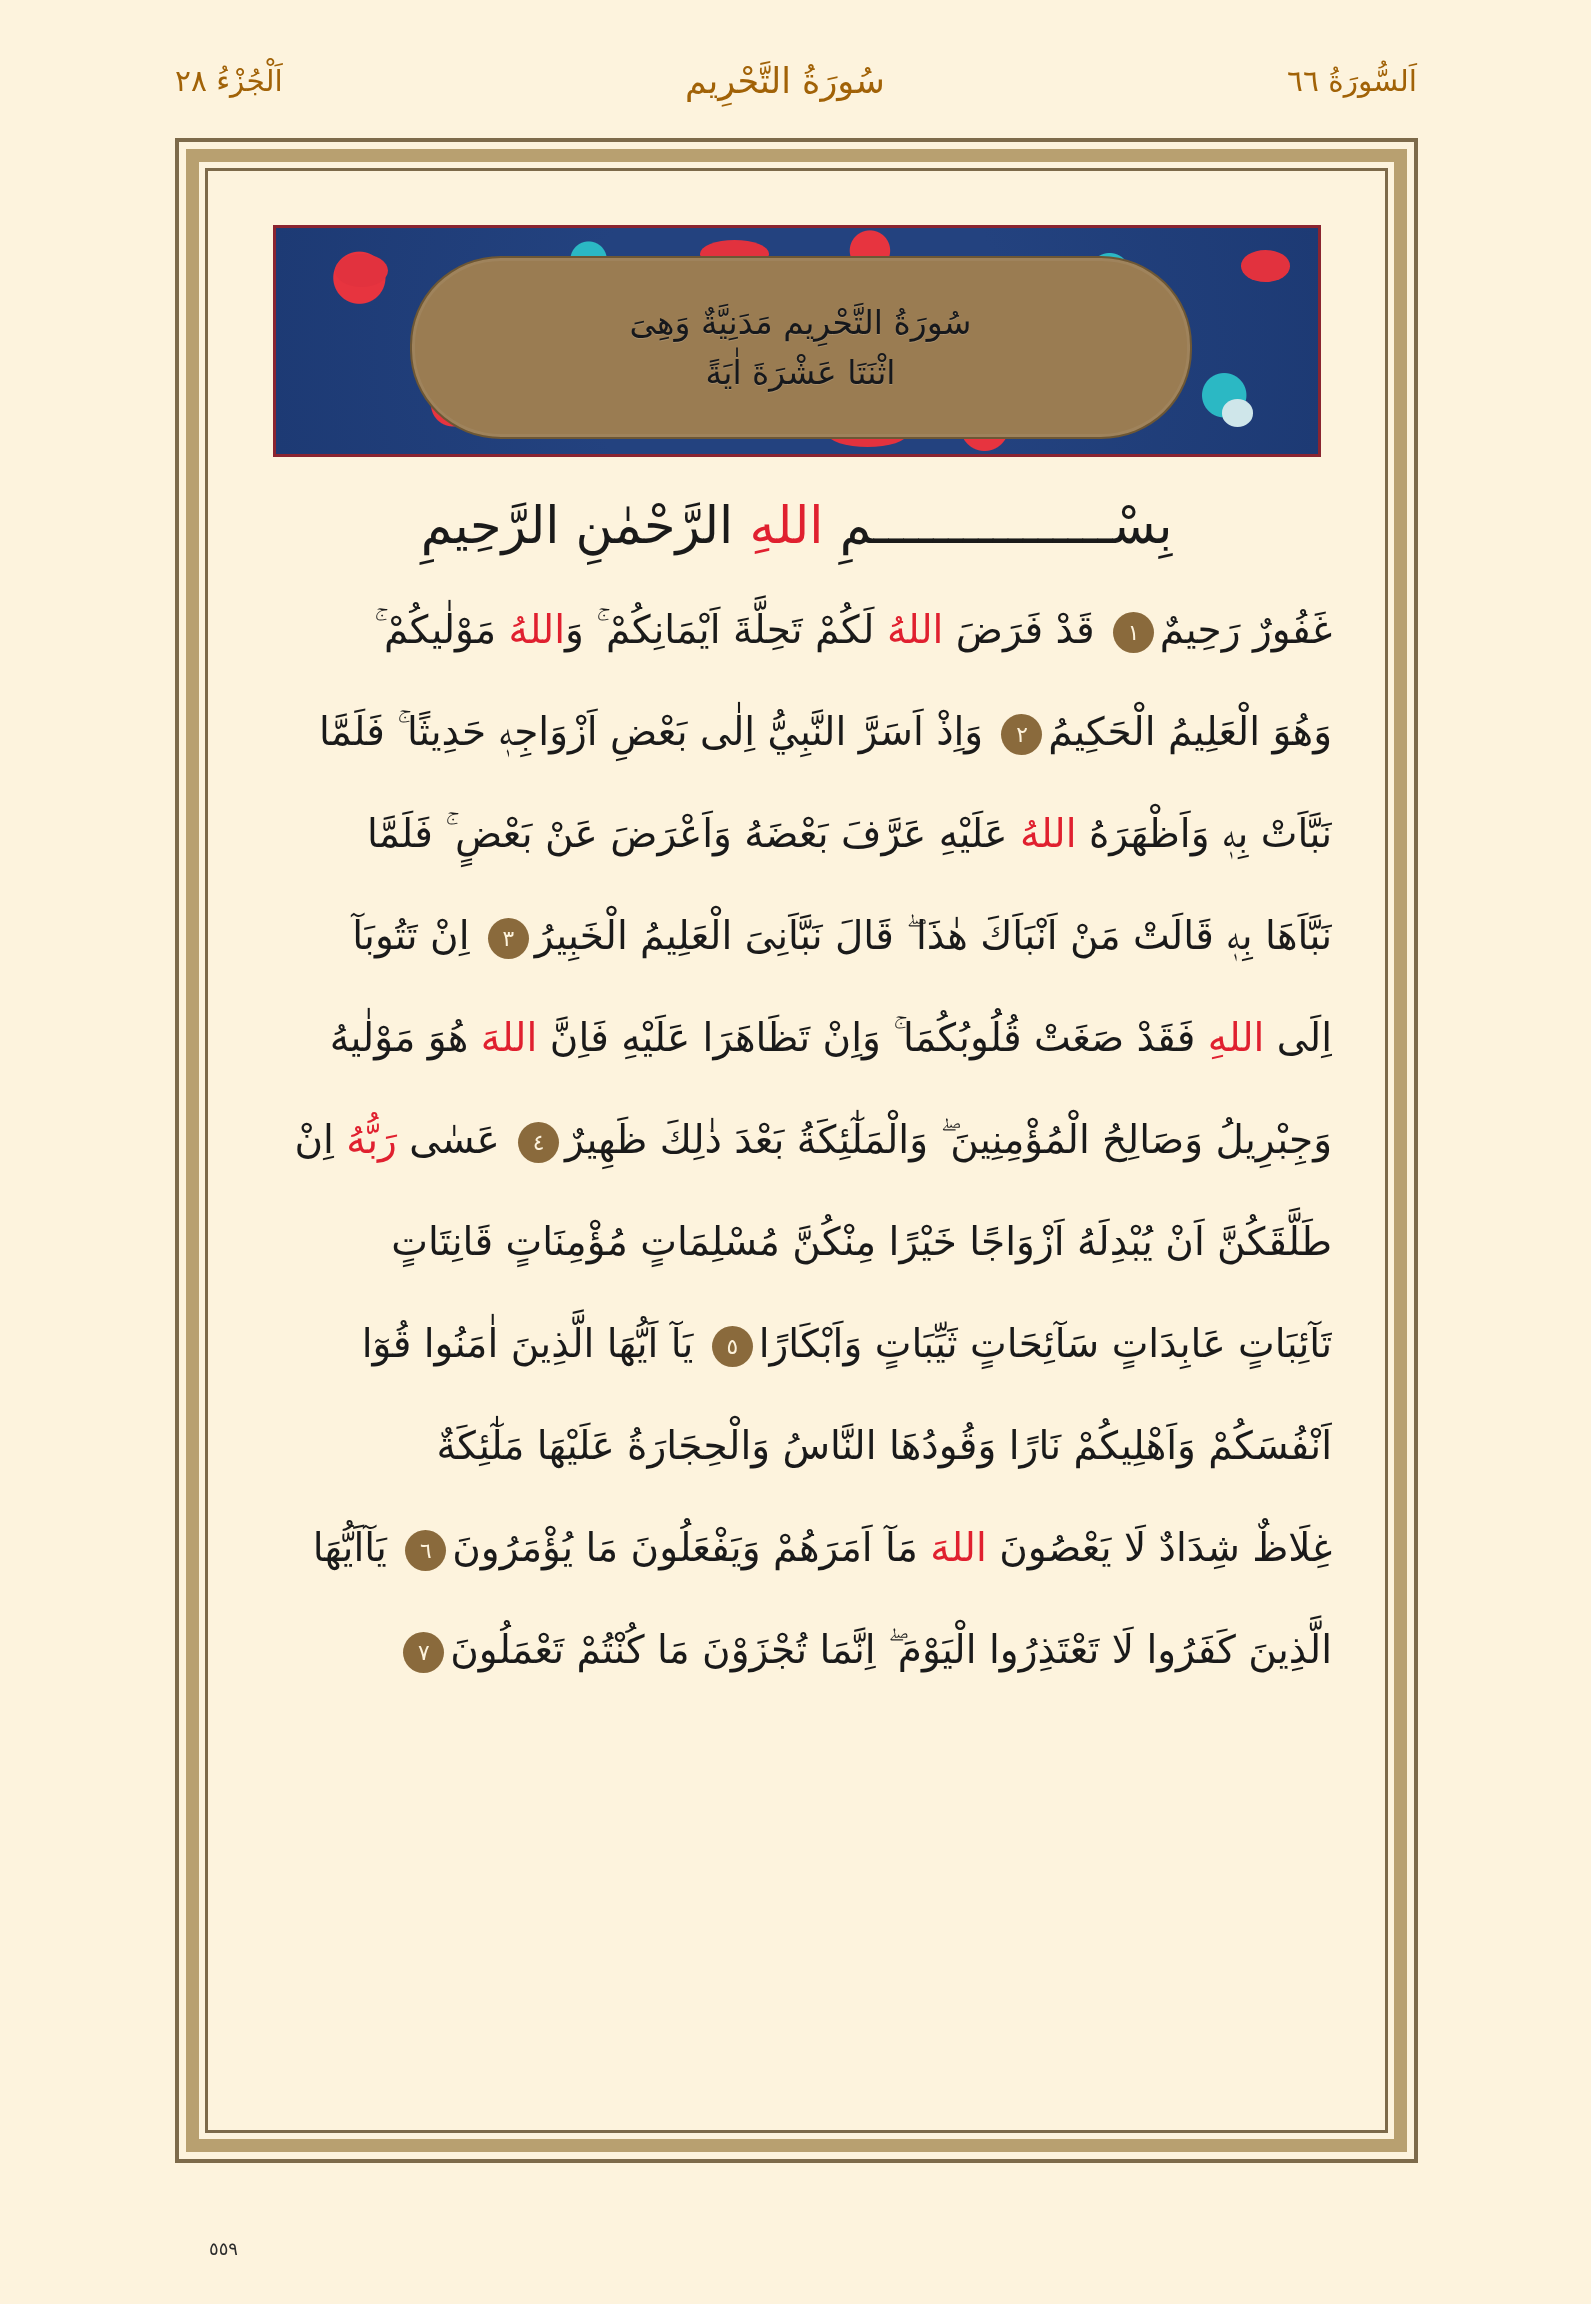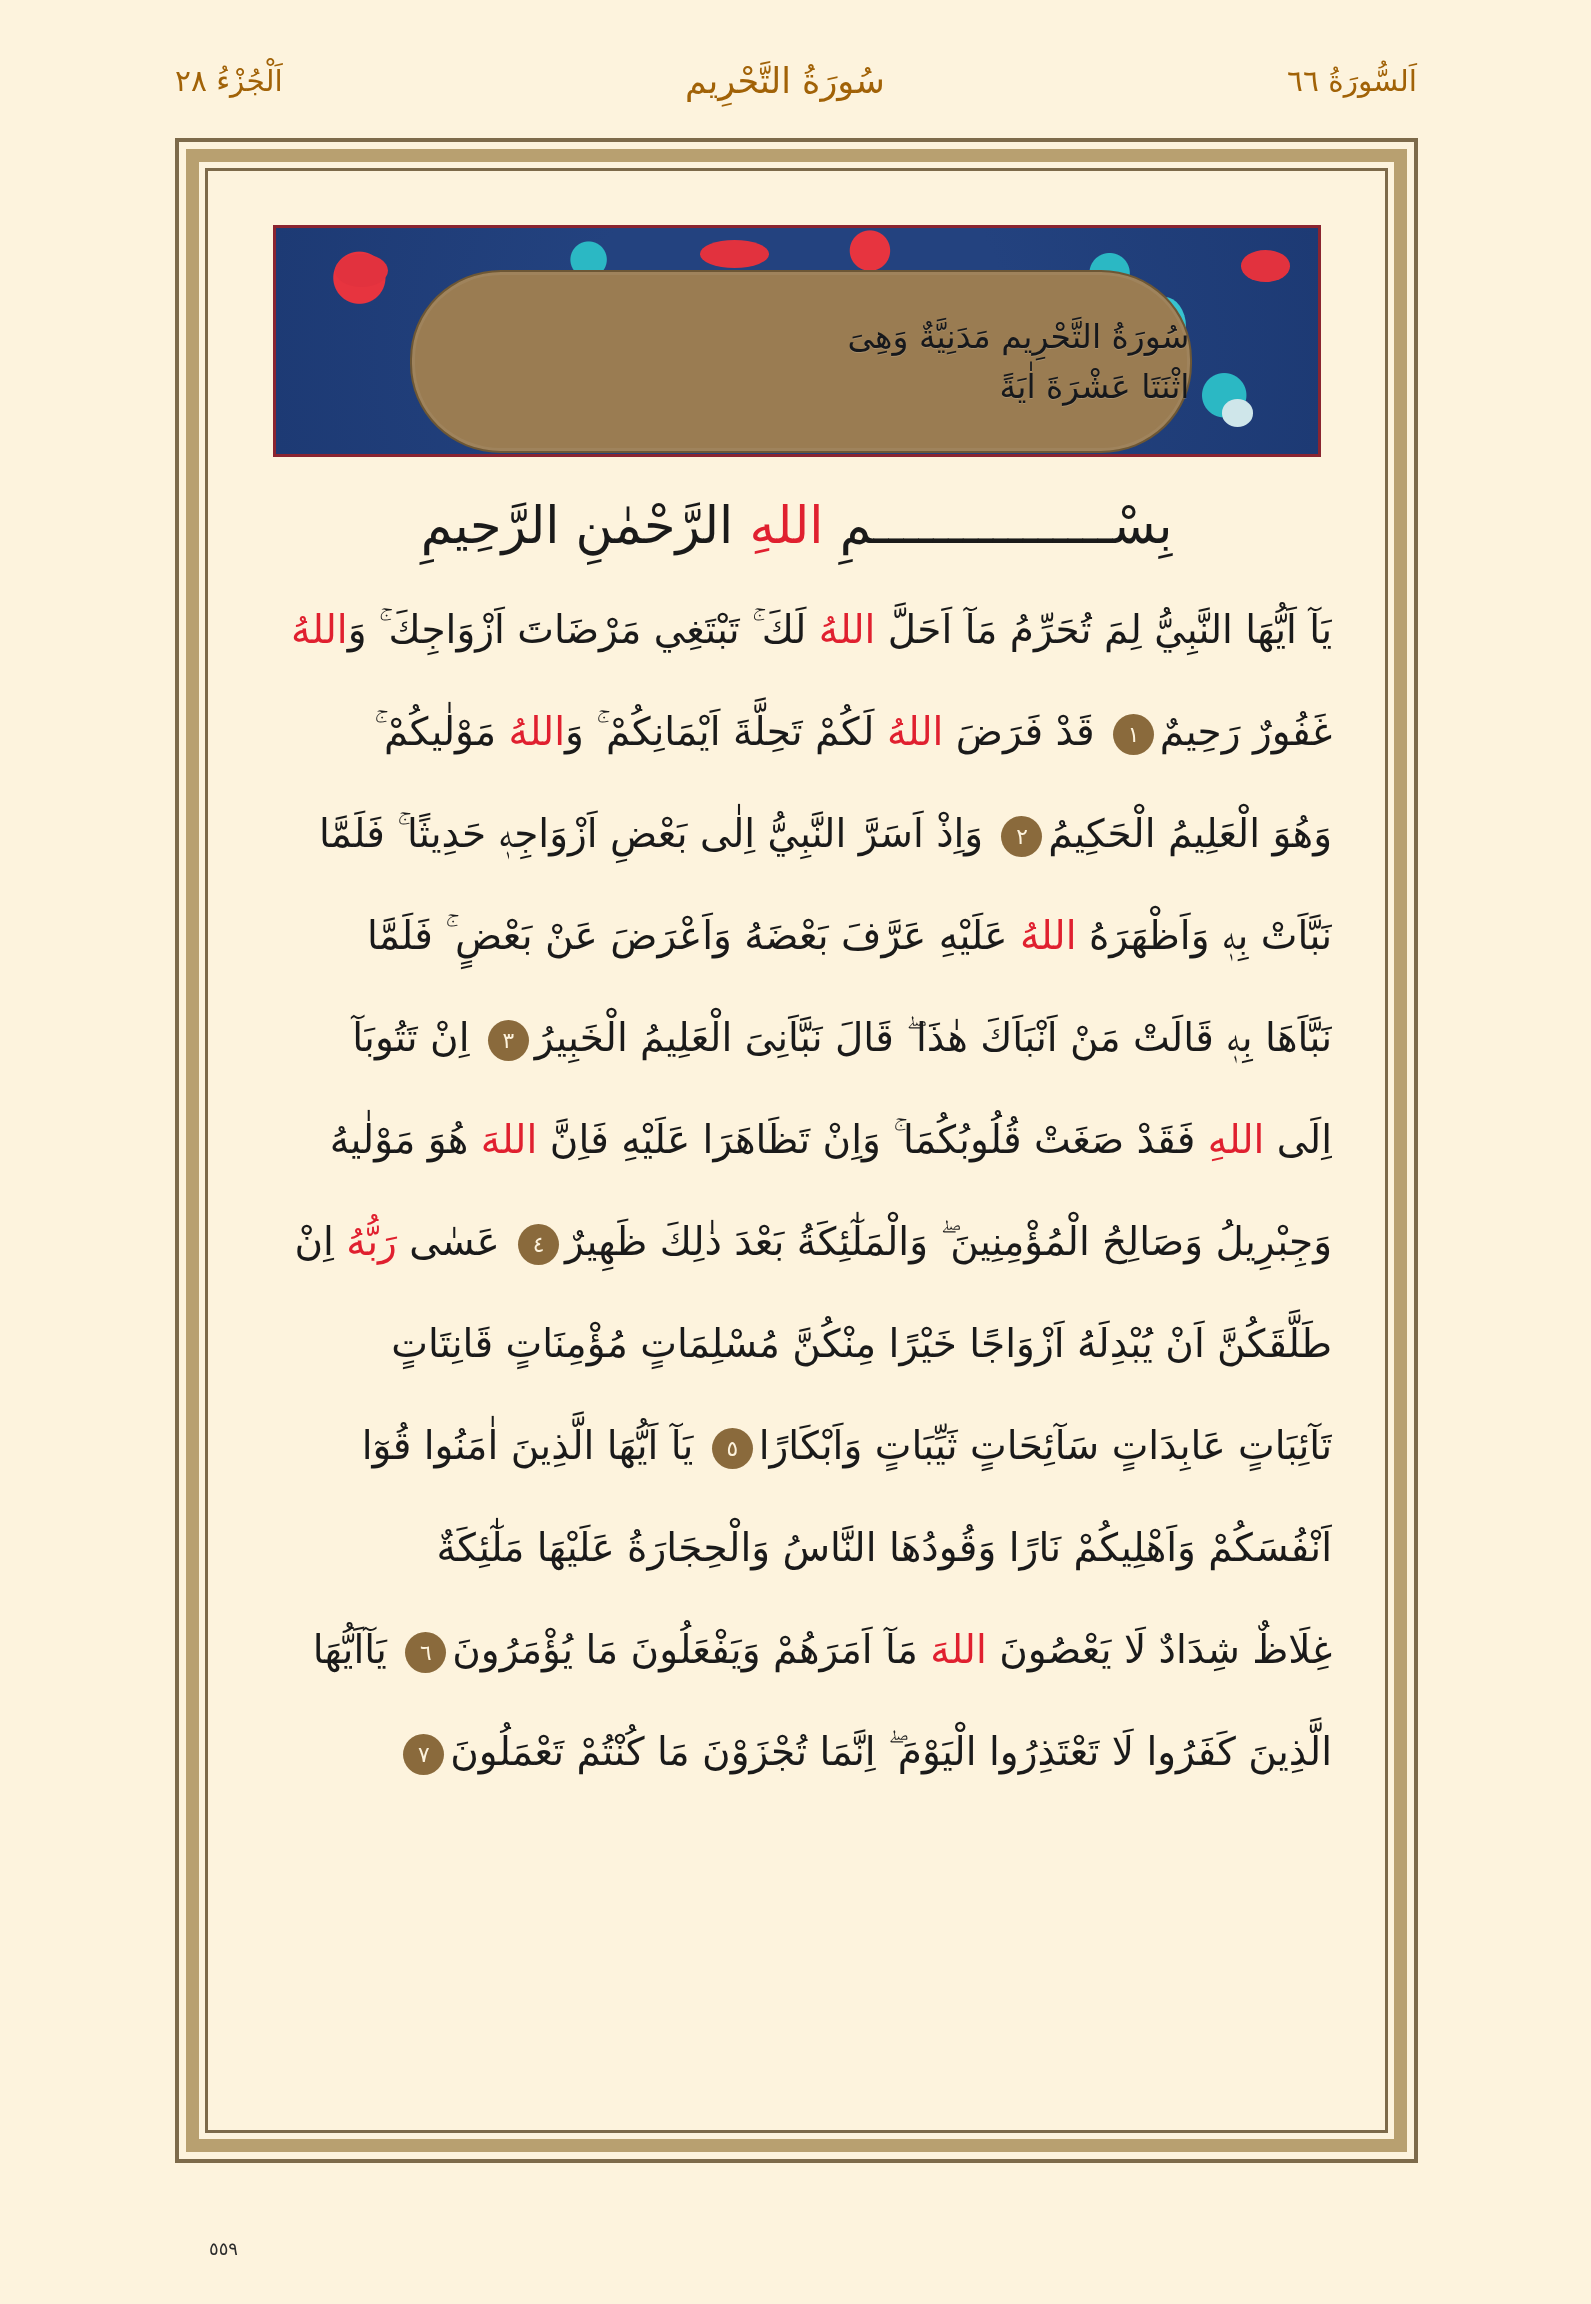--- a/index.html
+++ b/index.html
@@ -104,30 +104,30 @@
     background: #e2323e;
   }
   .surah-banner .leaf-cyan {
     background: #37c3cf;
   }
   .surah-banner .leaf-pale {
     background: #cfe6ea;
   }
   .surah-cartouche {
     position: absolute;
-    top: 42px;
+    top: 28px;
     left: 134px;
     width: 778px;
     height: 179px;
     background: #9a7c52;
     border: 2px solid #6d5735;
     border-radius: 91px / 89px;
     display: flex;
     flex-direction: column;
-    align-items: flex-start;
+    align-items: center;
     justify-content: center;
     direction: rtl;
     box-shadow: inset 0 0 0 3px rgba(255,255,255,0.06);
   }
   .surah-cartouche .line {
     color: #16181c;
     font-size: 33px;
     line-height: 1.5;
     white-space: nowrap;
     text-shadow: 0 1px 0 rgba(255,255,255,0.15);
@@ -228,23 +228,20 @@
         </div>
 
         <div class="basmala">
           <span>بِسْــــــــــــــــمِ</span>
           <span class="lafz">اللهِ</span>
           <span>الرَّحْمٰنِ الرَّحِيمِ</span>
         </div>
 
         <div class="body-text" id="body-text">
             <div class="ayah-line justify">
-              <span><span>يَآ اَيُّهَا النَّبِيُّ لِمَ تُحَرِّمُ مَآ اَحَلَّ </span><span class="lafz">اللهُ</span><span> لَكَ ۚ تَبْتَغِي مَرْضَاتَ اَزْوَاجِكَ ۚ وَ</span><span class="lafz">اللهُ</span></span>
-            </div>
-            <div class="ayah-line justify">
               <span><span>غَفُورٌ رَحِيمٌ</span><span class="ayah-mark">١</span><span> قَدْ فَرَضَ </span><span class="lafz">اللهُ</span><span> لَكُمْ تَحِلَّةَ اَيْمَانِكُمْ ۚ وَ</span><span class="lafz">اللهُ</span><span> مَوْلٰيكُمْ ۚ</span></span>
             </div>
             <div class="ayah-line justify">
               <span><span>وَهُوَ الْعَلِيمُ الْحَكِيمُ</span><span class="ayah-mark">٢</span><span> وَاِذْ اَسَرَّ النَّبِيُّ اِلٰى بَعْضِ اَزْوَاجِهٖ حَدِيثًا ۚ فَلَمَّا</span></span>
             </div>
             <div class="ayah-line justify">
               <span><span>نَبَّاَتْ بِهٖ وَاَظْهَرَهُ </span><span class="lafz">اللهُ</span><span> عَلَيْهِ عَرَّفَ بَعْضَهُ وَاَعْرَضَ عَنْ بَعْضٍ ۚ فَلَمَّا</span></span>
             </div>
             <div class="ayah-line justify">
               <span><span>نَبَّاَهَا بِهٖ قَالَتْ مَنْ اَنْبَاَكَ هٰذَا ۖ قَالَ نَبَّاَنِىَ الْعَلِيمُ الْخَبِيرُ</span><span class="ayah-mark">٣</span><span> اِنْ تَتُوبَآ</span></span>

